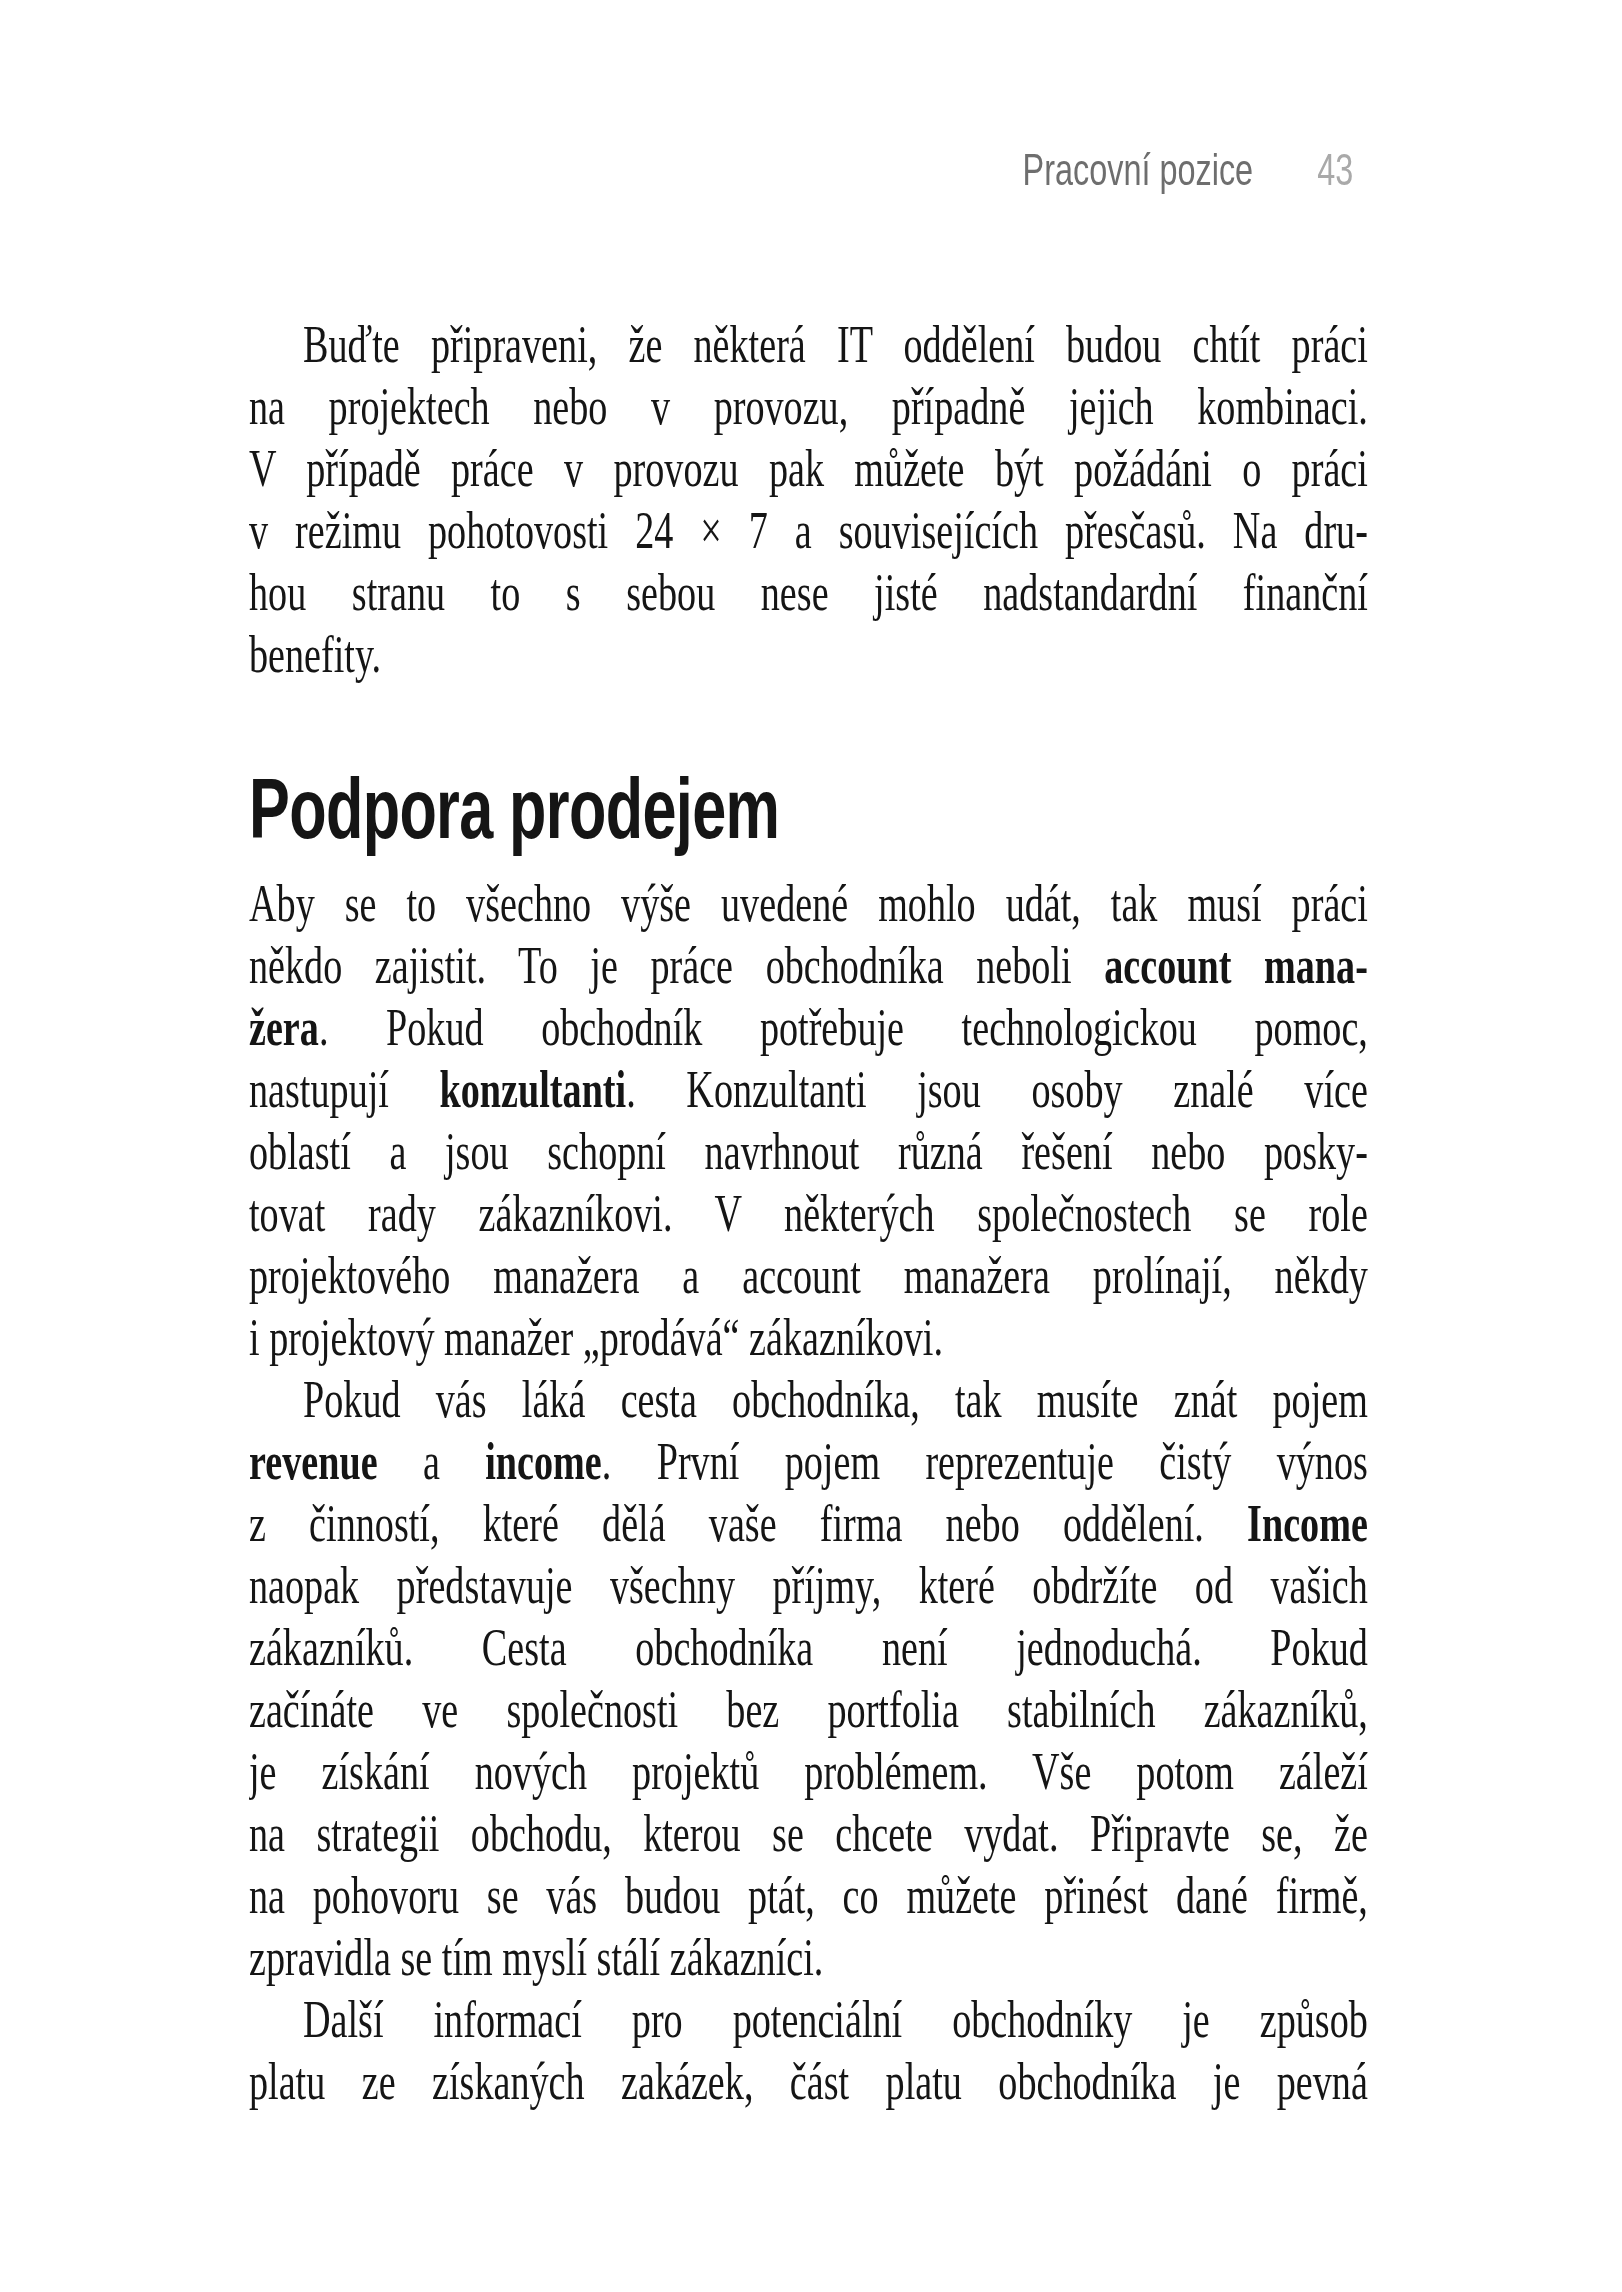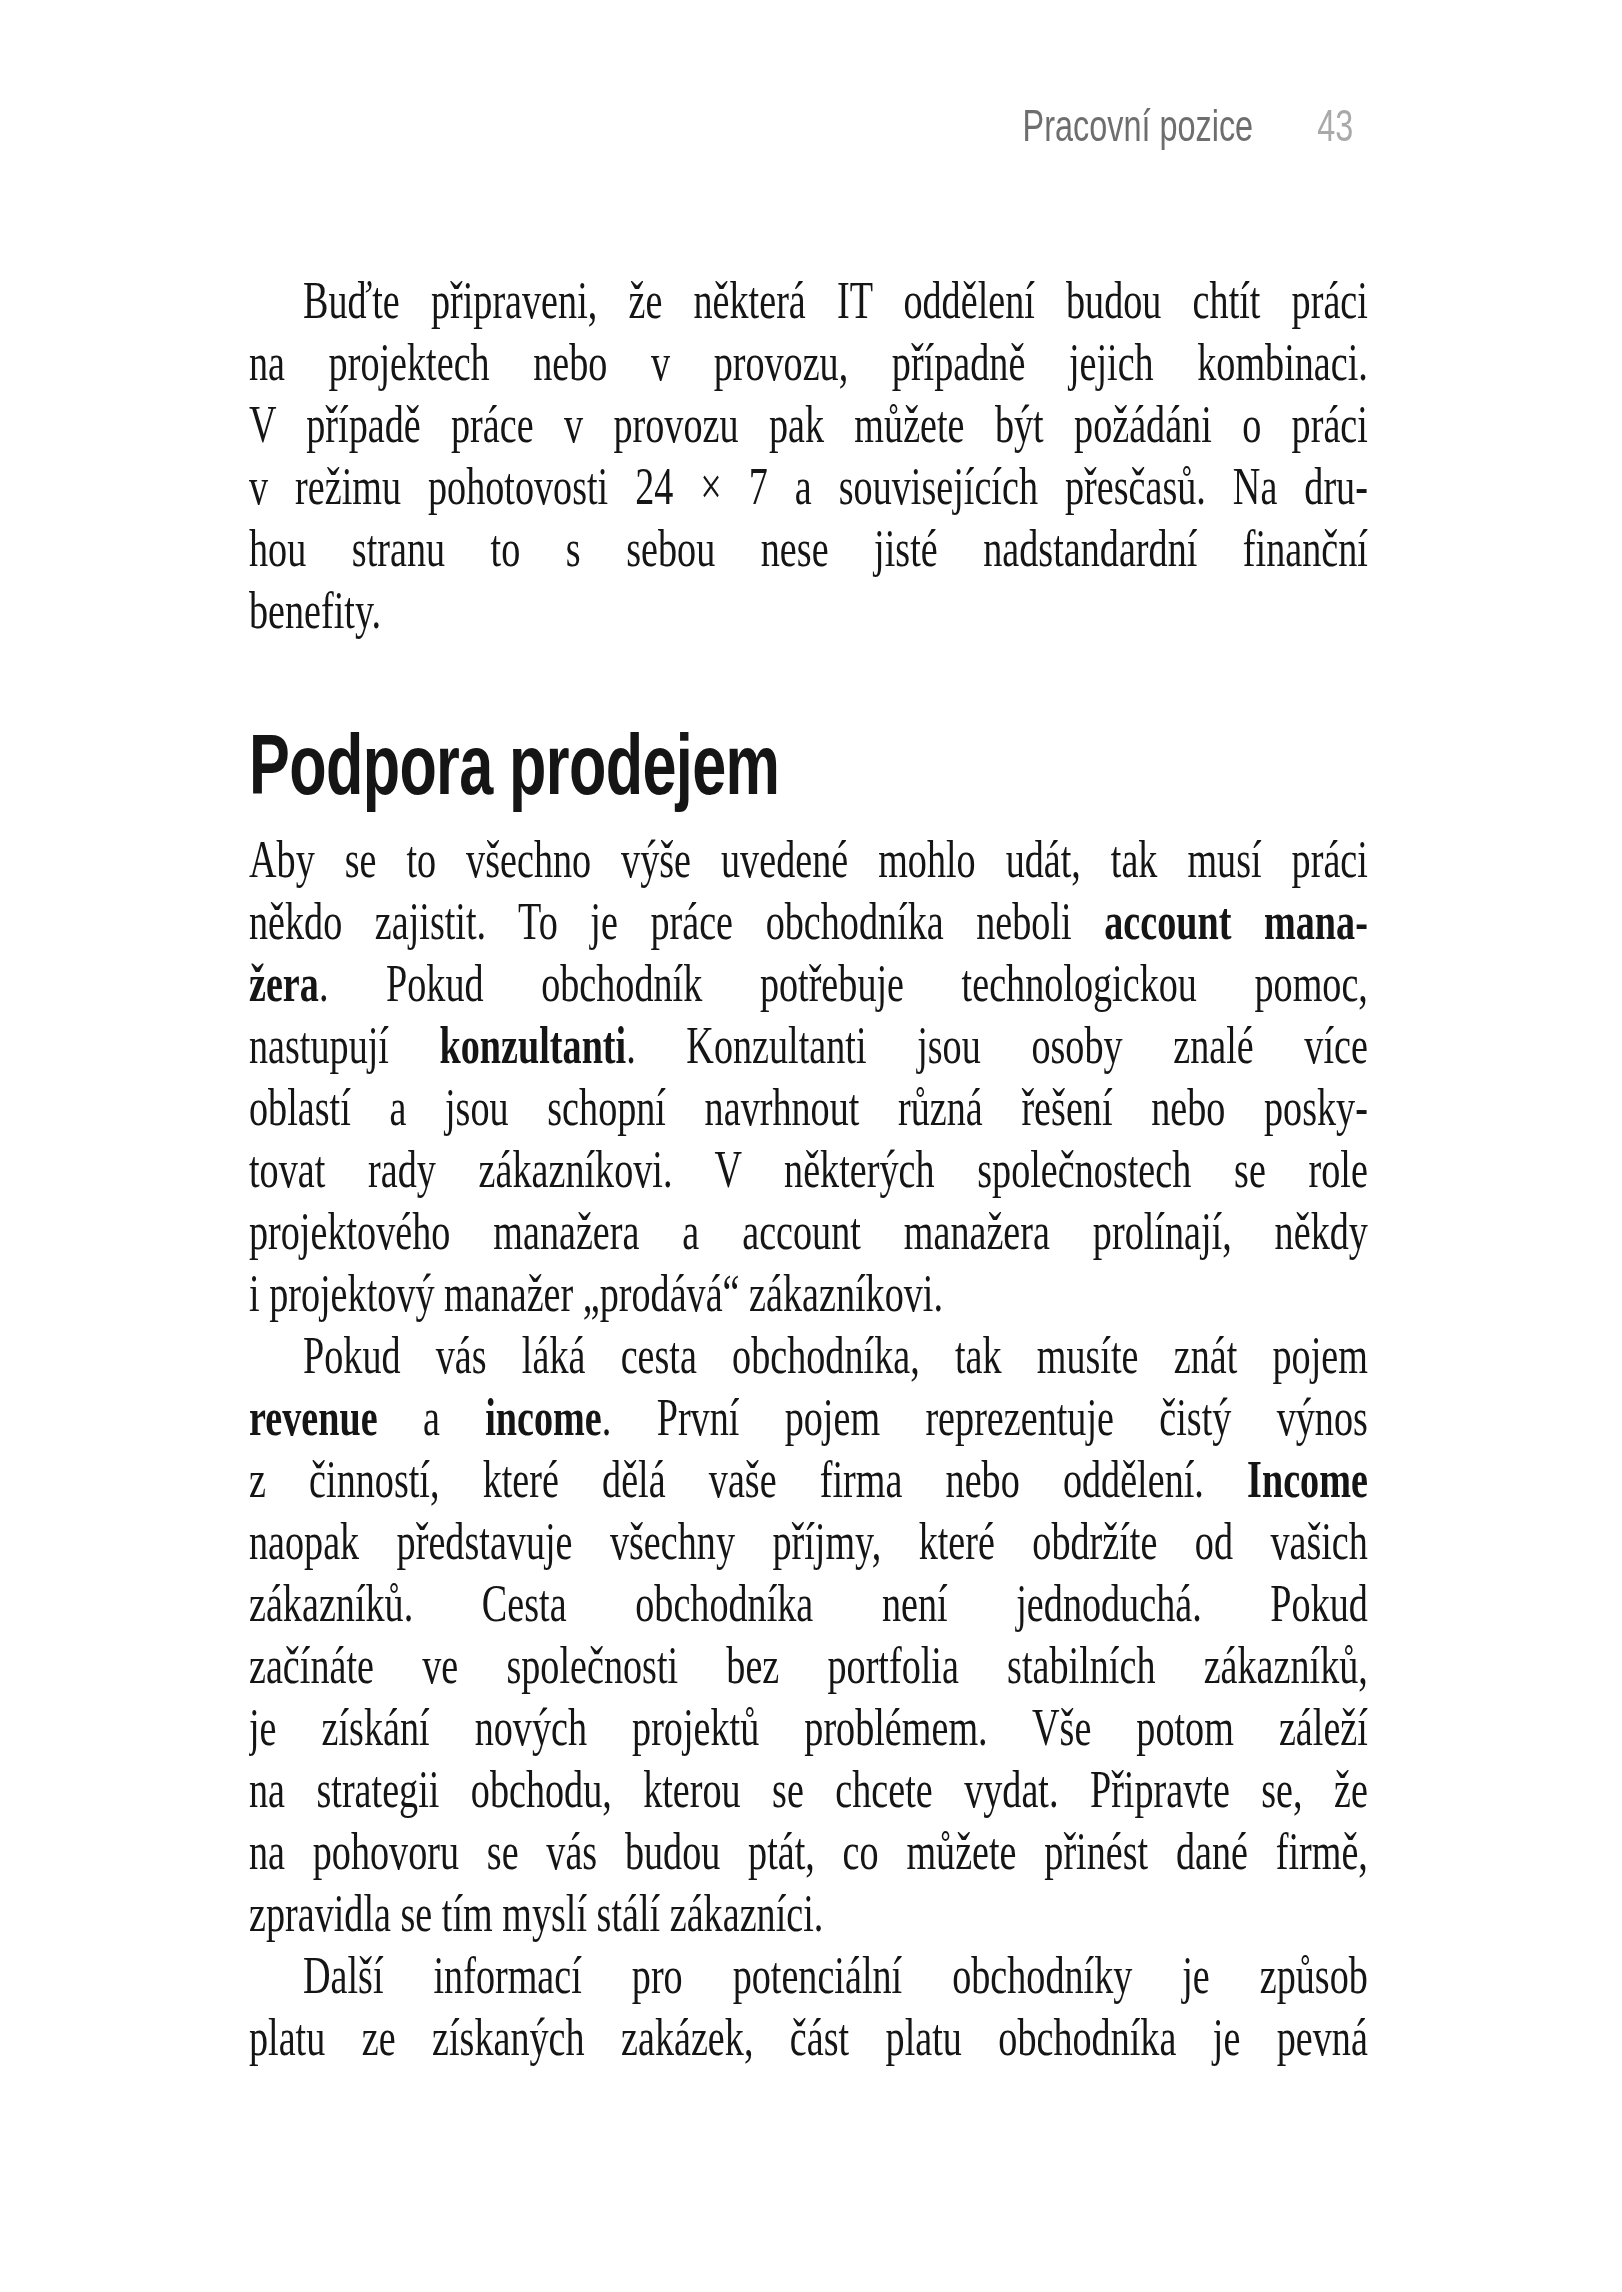--- a/index.html
+++ b/index.html
@@ -10,20 +10,21 @@
     width: 1622px;
     height: 2292px;
     position: relative;
     overflow: hidden;
     font-family: "Liberation Serif", serif;
   }
   .page {
     position: absolute;
     inset: 0;
     background: var(--background, #ffffff);
+    margin-top: 44px;
   }
 
   
   .running-header {
     position: absolute;
     top: 101px;
     right: 269px;
     display: flex;
     align-items: baseline;
     gap: 89px;

